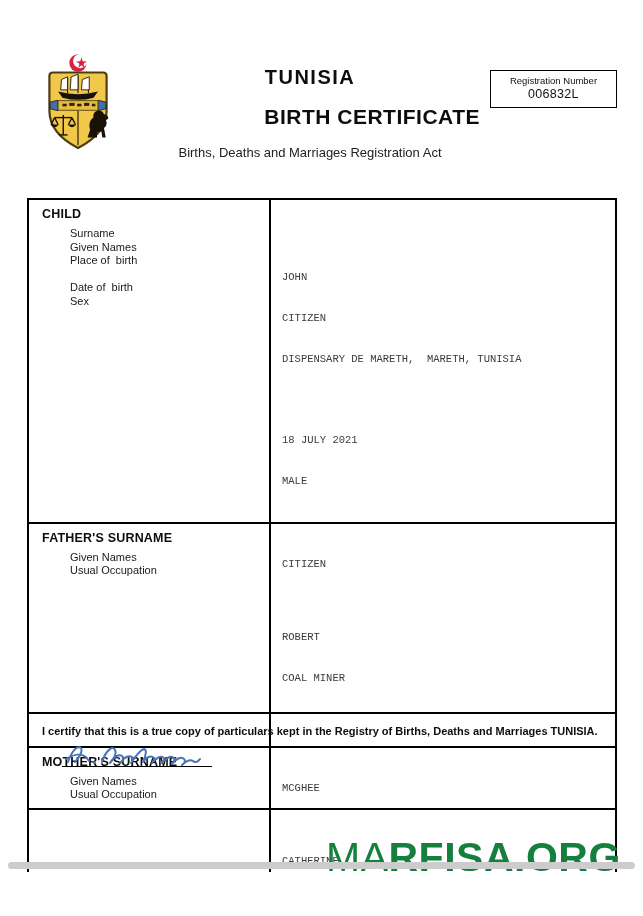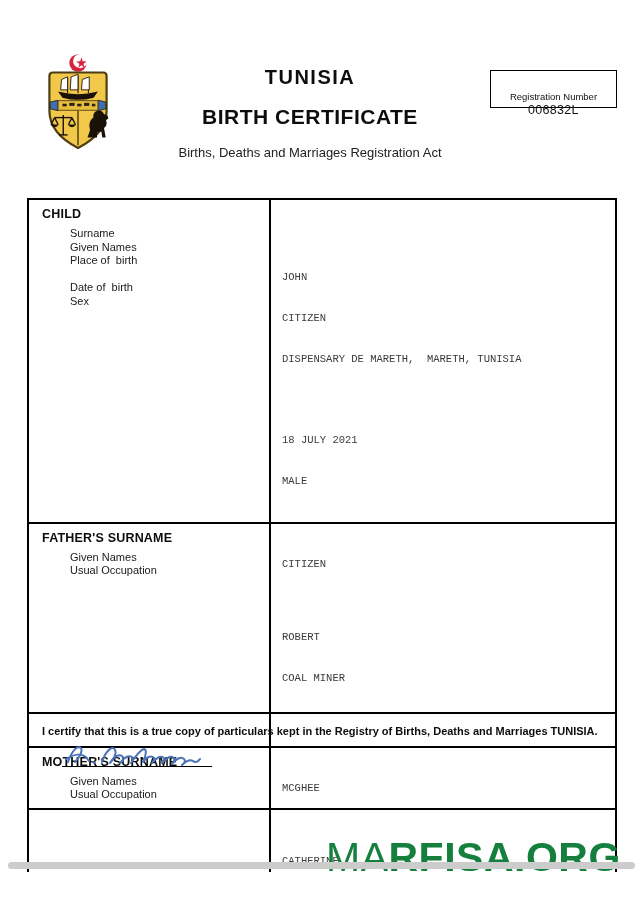--- a/index.html
+++ b/index.html
@@ -9,27 +9,27 @@
     background:#ffffff;
     font-family:"Liberation Sans", sans-serif;
     color:#111;
     overflow:hidden;
   }
 
   
   .coa{position:absolute;left:38px;top:50px;width:80px;height:104px;}
   .title-block{position:absolute;left:140px;top:66px;width:340px;text-align:center;}
   .country{font-size:20px;font-weight:bold;letter-spacing:1.5px;color:#0d0d0d;}
-  .doc-title{font-size:21px;font-weight:bold;letter-spacing:.5px;margin-top:16px;color:#0d0d0d;}
+  .doc-title{font-size:21px;font-weight:bold;letter-spacing:.5px;margin-top:16px;color:#0d0d0d;text-align:right;}
   .act{font-size:13px;margin-top:16px;color:#222;}
   .reg-box{
     position:absolute;left:490px;top:70px;width:127px;height:38px;
     border:1.5px solid #000;text-align:center;box-sizing:border-box;
   }
-  .reg-label{font-size:9.5px;margin-top:20px;}
+  .reg-label{font-size:9.5px;margin-top:4px;}
   .reg-value{font-size:12.5px;margin-top:1px;letter-spacing:.3px;}
 
   
   .cert-table{
     position:absolute;left:27px;top:198px;width:590px;
     border:2px solid #000;box-sizing:border-box;background:#fff;
   }
   .row{display:flex;border-top:2px solid #000;}
   .row:first-child{border-top:none;}
   .cell-label{

